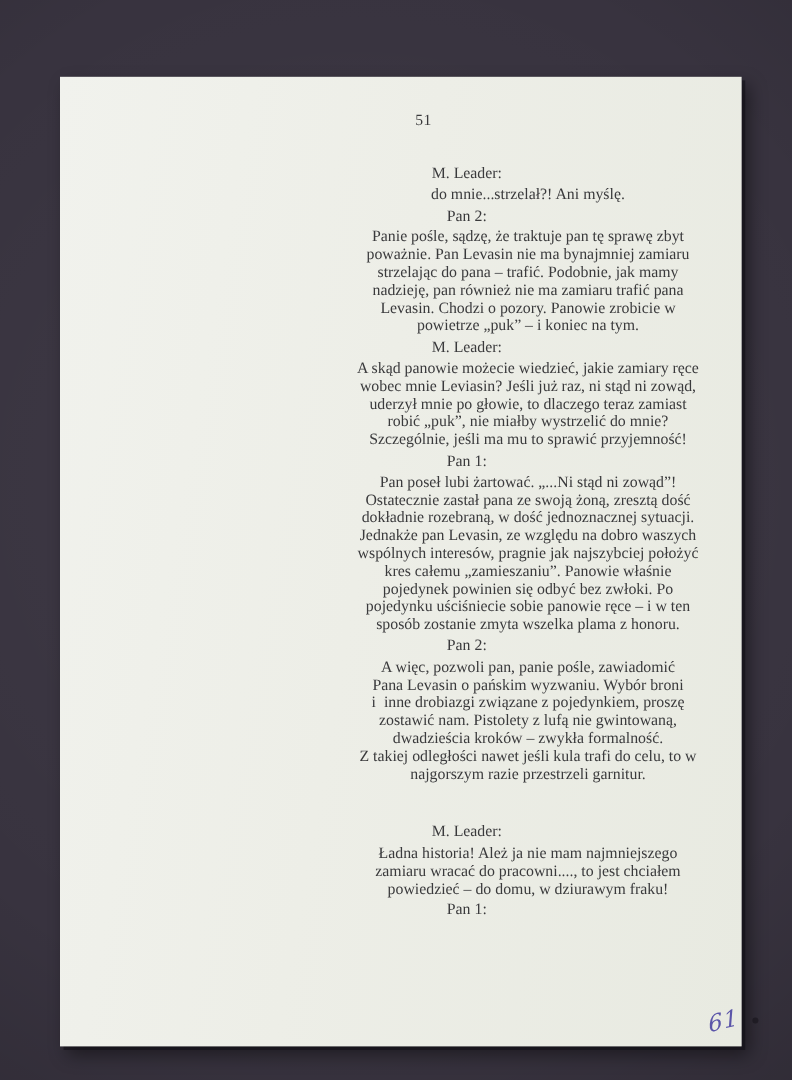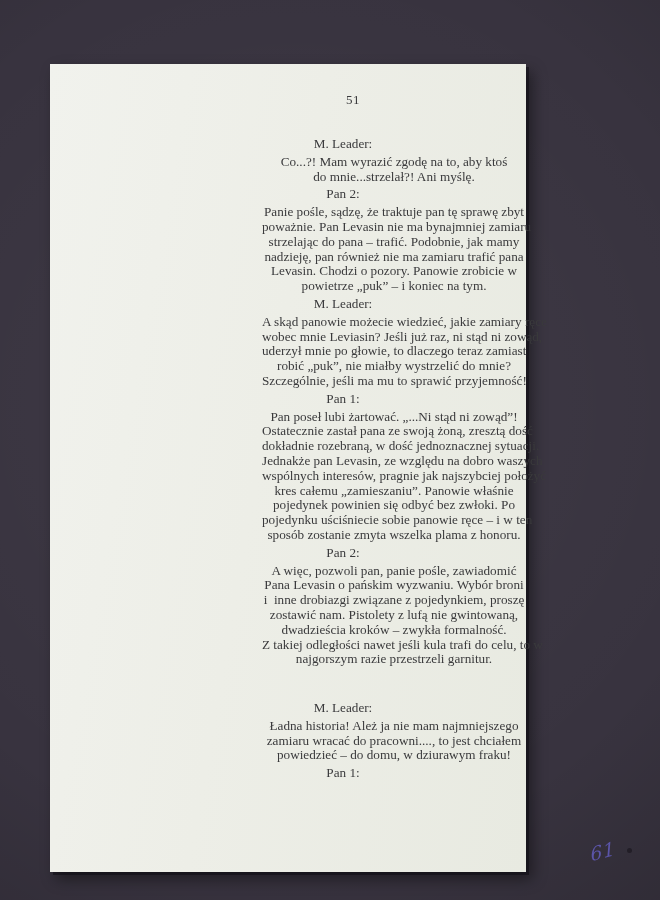--- a/index.html
+++ b/index.html
@@ -30,21 +30,21 @@
     top: 848px;
     width: 5px;
     height: 5px;
     border-radius: 50%;
     background: rgba(20,16,24,0.55);
   }
   .page {
     position: absolute;
     left: 50px;
     top: 64px;
-    width: 476px;
+    width: 568px;
     height: 808px;
     background: linear-gradient(100deg, #f1f2ed 0%, var(--paper) 45%, #e8eae1 100%);
     box-shadow:
       3px 3px 0 rgba(15,12,20,0.55),
       6px 7px 14px rgba(0,0,0,0.45);
     color: var(--ink);
   }
   .page-number {
     position: absolute;
     left: 296px;
@@ -88,21 +88,20 @@
 <body>
 
 <div class="scan-bg">
   <div class="page">
     <div class="page-number">51</div>
 
     <div class="dialogue">
         <div class="block">
           <div class="speaker">M. Leader:</div>
           <div class="speech">
-            <div class="line">Co...?! Mam wyrazić zgodę na to, aby ktoś</div>
             <div class="line">do mnie...strzelał?! Ani myślę.</div>
           </div>
         </div>
         <div class="block">
           <div class="speaker">Pan 2:</div>
           <div class="speech">
             <div class="line">Panie pośle, sądzę, że traktuje pan tę sprawę zbyt</div>
             <div class="line">poważnie. Pan Levasin nie ma bynajmniej zamiaru</div>
             <div class="line">strzelając do pana – trafić. Podobnie, jak mamy</div>
             <div class="line">nadzieję, pan również nie ma zamiaru trafić pana</div>

